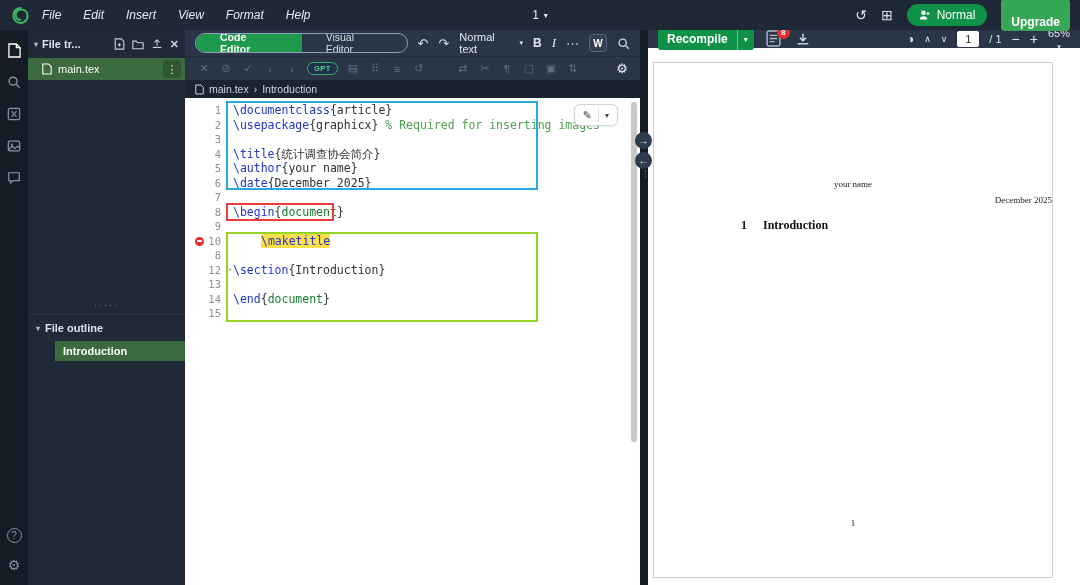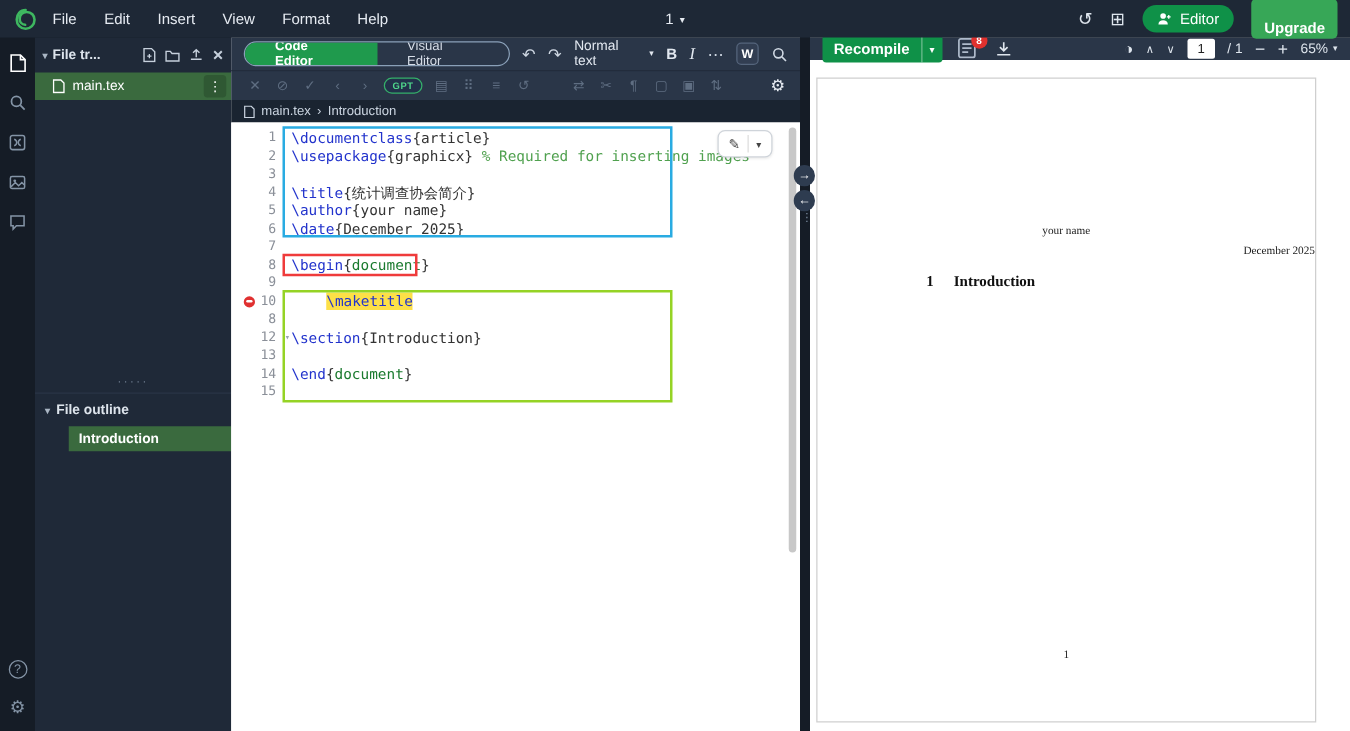--- a/index.html
+++ b/index.html
@@ -5,21 +5,21 @@
   * { margin:0; padding:0; box-sizing:border-box; }
   html,body { width:1080px; height:585px; overflow:hidden; }
   body { font-family:"Liberation Sans", sans-serif; background:#151c26; position:relative; }
   .app { position:absolute; inset:0; }
 
   
   .topbar { position:absolute; left:0; top:0; right:0; height:30px; background:#1e2836;
             display:flex; align-items:center; padding:0 10px; color:#e6ebf2; z-index:5; }
   .logo { width:20px; height:20px; margin-right:12px; display:flex; align-items:center; justify-content:center; }
   .menus { display:flex; gap:22px; font-size:12px; }
-  .menus span { cursor:default; }
+  .menus span { cursor:default;font-style:italic; }
   .center-dd { position:absolute; left:50%; transform:translateX(-50%); font-size:12px; display:flex; gap:5px; align-items:center; }
   .top-right { margin-left:auto; display:flex; align-items:center; gap:14px; }
   .topicon { font-size:14px; color:#dfe6ee; }
   .share { display:flex; align-items:center; gap:6px; background:#0f9148; color:#fff; border:none;
            border-radius:12px; height:22px; padding:0 12px; font-size:12px; font-family:inherit; }
   .upgrade { background:#37a757; color:#fff; border:none; border-radius:4px; height:22px;
              padding:16px 10px; font-size:12px; font-weight:bold; font-family:inherit; }
 
   
   .iconstrip { position:absolute; left:0; top:30px; bottom:0; width:28px; background:#151c26;
@@ -110,21 +110,21 @@
   .recompile .rlabel { font-size:12px; font-weight:bold; padding:0 9px; }
   .recompile .rcaret { border-left:1px solid rgba(255,255,255,.4); padding:0 6px; font-size:8px; height:100%; display:flex; align-items:center; }
   .logwrap { position:relative; width:18px; height:18px; }
   .logbadge { position:absolute; top:-4px; right:-6px; background:#e0312e; color:#fff; font-size:8px; font-weight:bold;
               min-width:13px; height:13px; border-radius:7px; display:flex; align-items:center; justify-content:center; padding:0 2px; }
   .ptb-right { margin-left:auto; display:flex; align-items:center; gap:10px; }
   .ptbico { color:#dfe6ee; font-size:12px; }
   .pageinput { width:22px; height:16px; background:#fff; border:none; border-radius:2px; font-size:10.5px;
                text-align:center; color:#222; font-family:inherit; }
   .ptext { font-size:11px; color:#dfe6ee; }
-  .zoom-dd { display:flex; align-items:center; gap:4px; font-size:11px; color:#dfe6ee; }
+  .zoom-dd { display:flex; align-items:center; gap:4px; font-size:11px; color:#dfe6ee;flex-direction:column; }
 
   .pdfpage { position:absolute; left:5px; top:32px; width:400px; height:516px; background:#fff; border:1px solid #cfcfcf; }
   .pdf-author { position:absolute; top:116px; left:0; right:0; text-align:center; font-family:"Liberation Serif",serif; font-size:9px; color:#222; }
   .pdf-date { position:absolute; top:132px; left:0; right:0; text-align:right; font-family:"Liberation Serif",serif; font-size:9px; color:#222; }
   .pdf-section { position:absolute; top:155px; left:87px; font-family:"Liberation Serif",serif; font-size:12px; font-weight:bold; color:#111; }
   .pdf-section .num { margin-right:13px; }
   .pdf-pagenum { position:absolute; top:455px; left:0; right:0; text-align:center; font-family:"Liberation Serif",serif; font-size:9px; color:#222; }
 
   svg { display:block; }
 </style>
@@ -153,21 +153,21 @@
     </div>
     <div class="top-right">
       <span class="topicon">↺</span>
       <span class="topicon">⊞</span>
       <button class="share">
         <svg width="12" height="12" viewBox="0 0 16 16">
             <circle cx="6" cy="5" r="3" fill="#fff"></circle>
             <path d="M1 14 c0-3 2.2-4.5 5-4.5 s5 1.5 5 4.5 z" fill="#fff"></path>
             <path d="M12 4 v4 M10 6 h4" stroke="#fff" stroke-width="1.4"></path>
           </svg>
-        <span>Editor</span>
+        <span>Normal</span>
       </button>
       <button class="upgrade">Upgrade</button>
     </div>
   </header>
 
   <aside class="iconstrip">
     <span class="stripicon active">
       <svg width="13" height="15" viewBox="0 0 14 16">
           <path d="M1 1 h8 l4 4 v10 h-12 z" fill="none" stroke="#fff" stroke-width="1.4"></path>
           <path d="M9 1 v4 h4" fill="none" stroke="#fff" stroke-width="1.4"></path>

